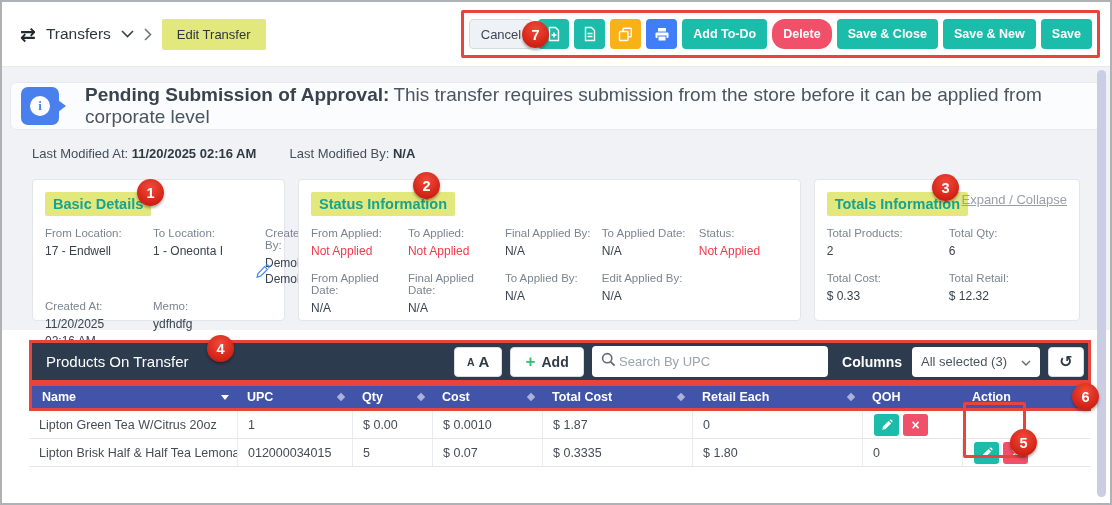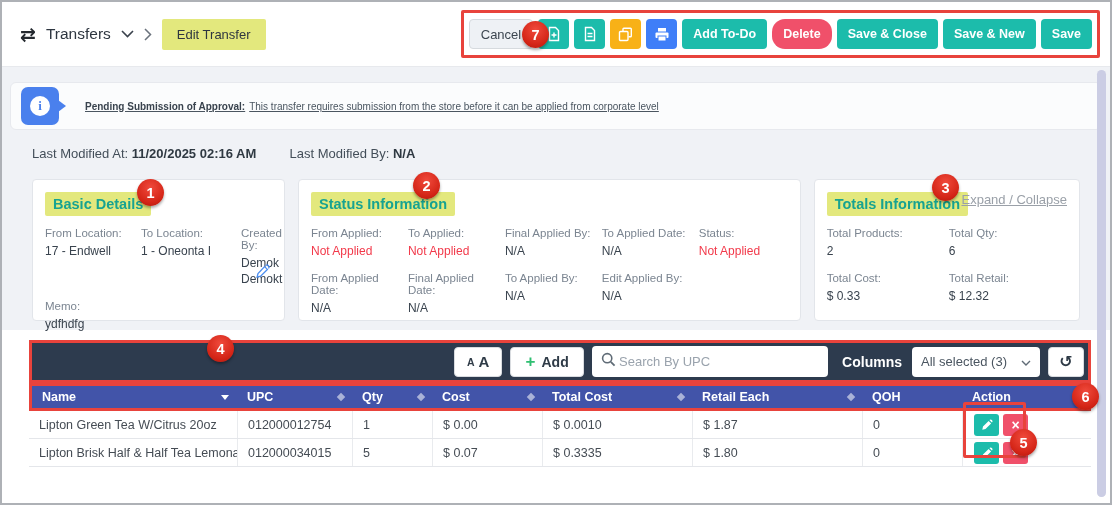--- a/index.html
+++ b/index.html
@@ -30,35 +30,35 @@
   .btn-blue  { background:#3f7ef8; }
   .btn-red   { background:#f0506a;border-radius:13px; }
   .btn-icon  { width:31px; padding:0; }
 
   
   .section-a { background:#f0f2f6; height:264px; border-top:1px solid #e7e9ed; padding-top:15px; }
   .banner { margin:0 8px; background:#fbfcfd; border:1px solid #e7e9ee; border-radius:6px; height:48px; display:flex; align-items:center; gap:26px; padding:0 6px; }
   .banner-icon { width:38px; height:38px; background:#4a80ed; border-radius:7px; position:relative; display:flex; align-items:center; justify-content:center; flex:0 0 auto; margin-left:4px; }
   .banner-icon::after { content:""; position:absolute; right:-7px; top:13px; border-top:6px solid transparent; border-bottom:6px solid transparent; border-left:8px solid #4a80ed; }
   .banner-i-circle { width:20px; height:20px; border-radius:50%; background:#fff; color:#4a80ed; font-size:13px; font-weight:bold; display:flex; align-items:center; justify-content:center; font-family:"Liberation Serif",serif; }
-  .banner-text { font-size:10px; color:#4a5560;text-decoration:underline; }
+  .banner-text { font-size:19px; color:#4a5560; }
   .banner-text b { color:#39434e; margin-right:4px; }
 
   .meta-row { margin:16px 0 0 30px; font-size:13px; color:#434e59; }
   .meta-row b { color:#2f3942; }
   .meta-gap { display:inline-block; width:26px; }
 
   .panels { display:flex; gap:13px; margin:18px 30px 0; }
   .panel { background:#fff; border:1px solid #e2e5ea; border-radius:4px; height:142px; padding:12px 12px 0; position:relative; }
   .panel-basic  { width:253px; }
   .panel-status { width:508px; }
   .panel-totals { width:269px; }
   .panel-title { display:inline-block; background:#e3e87d; color:#17a391; font-size:14.5px; font-weight:bold; padding:4px 8px; border-radius:2px; }
   .fields { display:grid; margin-top:11px; row-gap:13px; }
-  .panel-basic  .fields { grid-template-columns: 88px 92px auto; column-gap:8px; }
+  .panel-basic  .fields { grid-template-columns: 88px 92px auto; column-gap:20px; }
   .panel-status .fields { grid-template-columns: repeat(5, 1fr); column-gap:8px; }
   .panel-totals .fields { grid-template-columns: 1fr 1fr; column-gap:4px; }
   .field .lbl { font-size:11.5px; color:#7b8591; margin-bottom:4px; }
   .field .val { font-size:12px; font-weight:normal; color:#39434e; line-height:1.35; }
   .val.red { color:#f2394a; }
   .memo-edit { position:absolute; right:14px; top:84px; }
   .expand-link { position:absolute; right:12px; top:12px; font-size:13px; color:#9aa0a8; text-decoration:underline; }
 
   
   .section-b { background:#fff; padding-top:10px; }
@@ -189,20 +189,24 @@
         </div>
         <div class="field">
           <div class="lbl">To Location:</div>
           <div class="val">1 - Oneonta I</div>
         </div>
         <div class="field">
           <div class="lbl">Created By:</div>
           <div class="val">Demok Demokt</div>
         </div>
         <div class="field">
+          <div class="lbl">Created At:</div>
+          <div class="val" style="width:76px;">11/20/2025 02:16 AM</div>
+        </div>
+        <div class="field">
           <div class="lbl">Memo:</div>
           <div class="val">ydfhdfg</div>
         </div>
       </div>
       <span class="memo-edit">
         <svg width="15" height="15" viewBox="0 0 15 15">
             <path d="M9.6 2.6 l2.8 2.8 L5.6 12.2 l-3.5 0.9 0.9-3.5 z M10.6 1.6 a1.6 1.6 0 0 1 2.8 2.8" fill="none" stroke="#4a8df0" stroke-width="1.3"></path>
           </svg>
       </span>
     </section>
@@ -272,20 +276,21 @@
       </div>
     </section>
   </div>
 </div>
 
 <div class="section-b">
   <div class="products-wrap">
 
     <div class="bar-rect">
       <div class="products-bar">
+        <span class="products-title">Products On Transfer</span>
         <span class="bar-spacer"></span>
         <button class="wbtn font-btn">
           <span class="a-sm">A</span>
           <span class="a-lg">A</span>
         </button>
         <button class="wbtn add-btn">
           <span class="add-plus">+</span>
           <span>Add</span>
         </button>
         <span class="search-box">
@@ -341,21 +346,20 @@
         </div>
         <div class="th">
           <span>Action</span>
         </div>
       </div>
     </div>
 
     <div class="table-body">
       <div class="tr">
         <div class="td">Lipton Green Tea W/Citrus 20oz</div>
-        <div class="td">012000012754</div>
         <div class="td">1</div>
         <div class="td">$ 0.00</div>
         <div class="td">$ 0.0010</div>
         <div class="td">$ 1.87</div>
         <div class="td">0</div>
         <div class="td action-cell">
           <button class="act-btn act-edit">
             <svg width="12" height="12" viewBox="0 0 12 12">
                 <path d="M7.6 1.9 l2.5 2.5 L4.5 10 l-3.2 0.7 0.7-3.2 z M8.4 1.1 a1.4 1.4 0 0 1 2.5 2.5" fill="#fff"></path>
               </svg>

